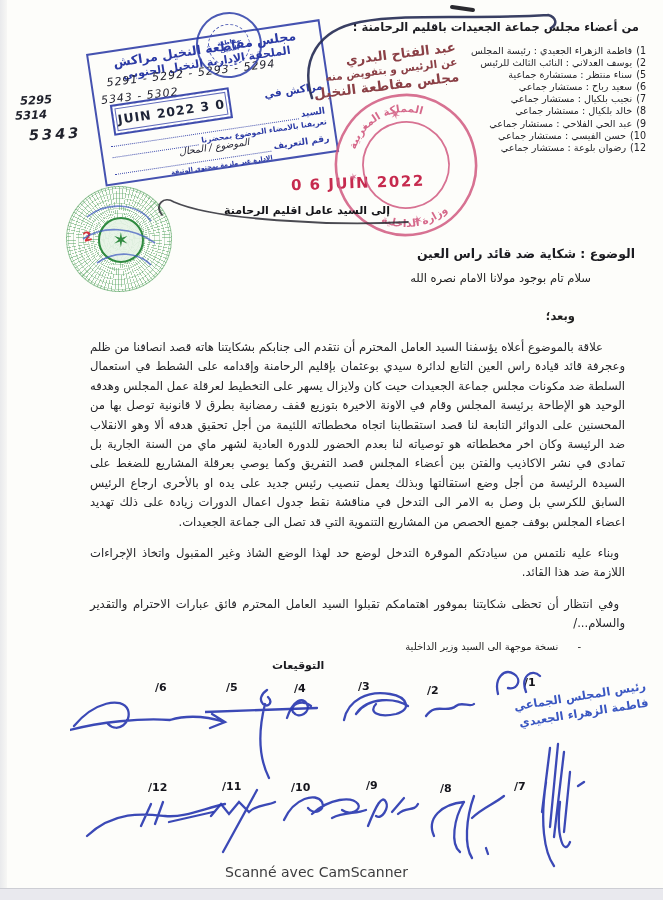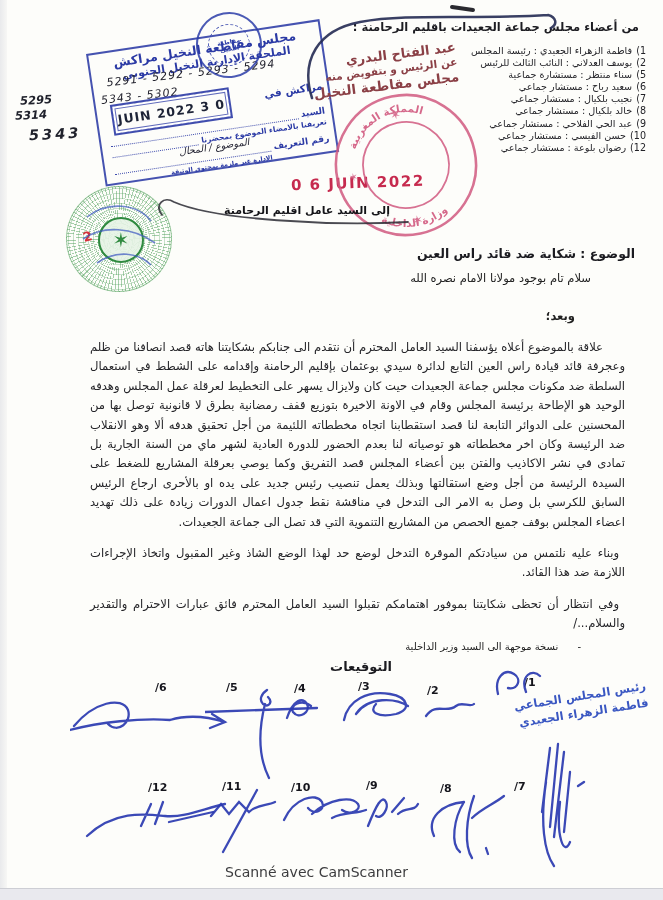--- a/index.html
+++ b/index.html
@@ -66,21 +66,21 @@
   #subject{top:246px;right:28px;font-size:12.5px;font-weight:bold;color:#1b1b20;}
   #salutation{top:271px;right:72px;font-size:11.5px;color:#222;}
   #opener{top:309px;right:88px;font-size:11.5px;font-weight:600;color:#222;}
   #body-text{top:326px;left:78px;right:26px;color:#242428;font-size:11.6px;line-height:19.4px;text-align:justify;}
   #body-text p{margin:12px;}
   #p1{text-indent:22px;}
   #p2,#p3{margin-top:9px;text-indent:6px;}
   #copy-note{top:641px;right:82px;font-size:10px;color:#222;}
   #copy-note .dash{margin-left:16px;}
   
-  #sig-heading{top:659px;left:272px;width:120px;text-align:right;font-size:13px;font-weight:bold;color:#1b1b20;}
+  #sig-heading{top:659px;left:272px;width:120px;text-align:left;font-size:11px;font-weight:bold;color:#1b1b20;}
   .sig-label{position:absolute;font-size:11px;color:#15151c;font-weight:600;}
   .sig{position:absolute;}
   .sig path{fill:none;stroke:#2a3ab0;stroke-width:2.3;stroke-linecap:round;opacity:.92;}
   #president-stamp{left:488px;top:690px;width:160px;transform:rotate(-9deg);color:#3a57c2;font-weight:bold;
      font-size:11.5px;line-height:17px;text-align:right;}
   
   #scanner-note{left:0;right:30px;top:864px;text-align:center;font-size:14px;color:#3c3c3e;}
   #pen-overlay,#green-ink{pointer-events:none;}
 </style>
 </head>

